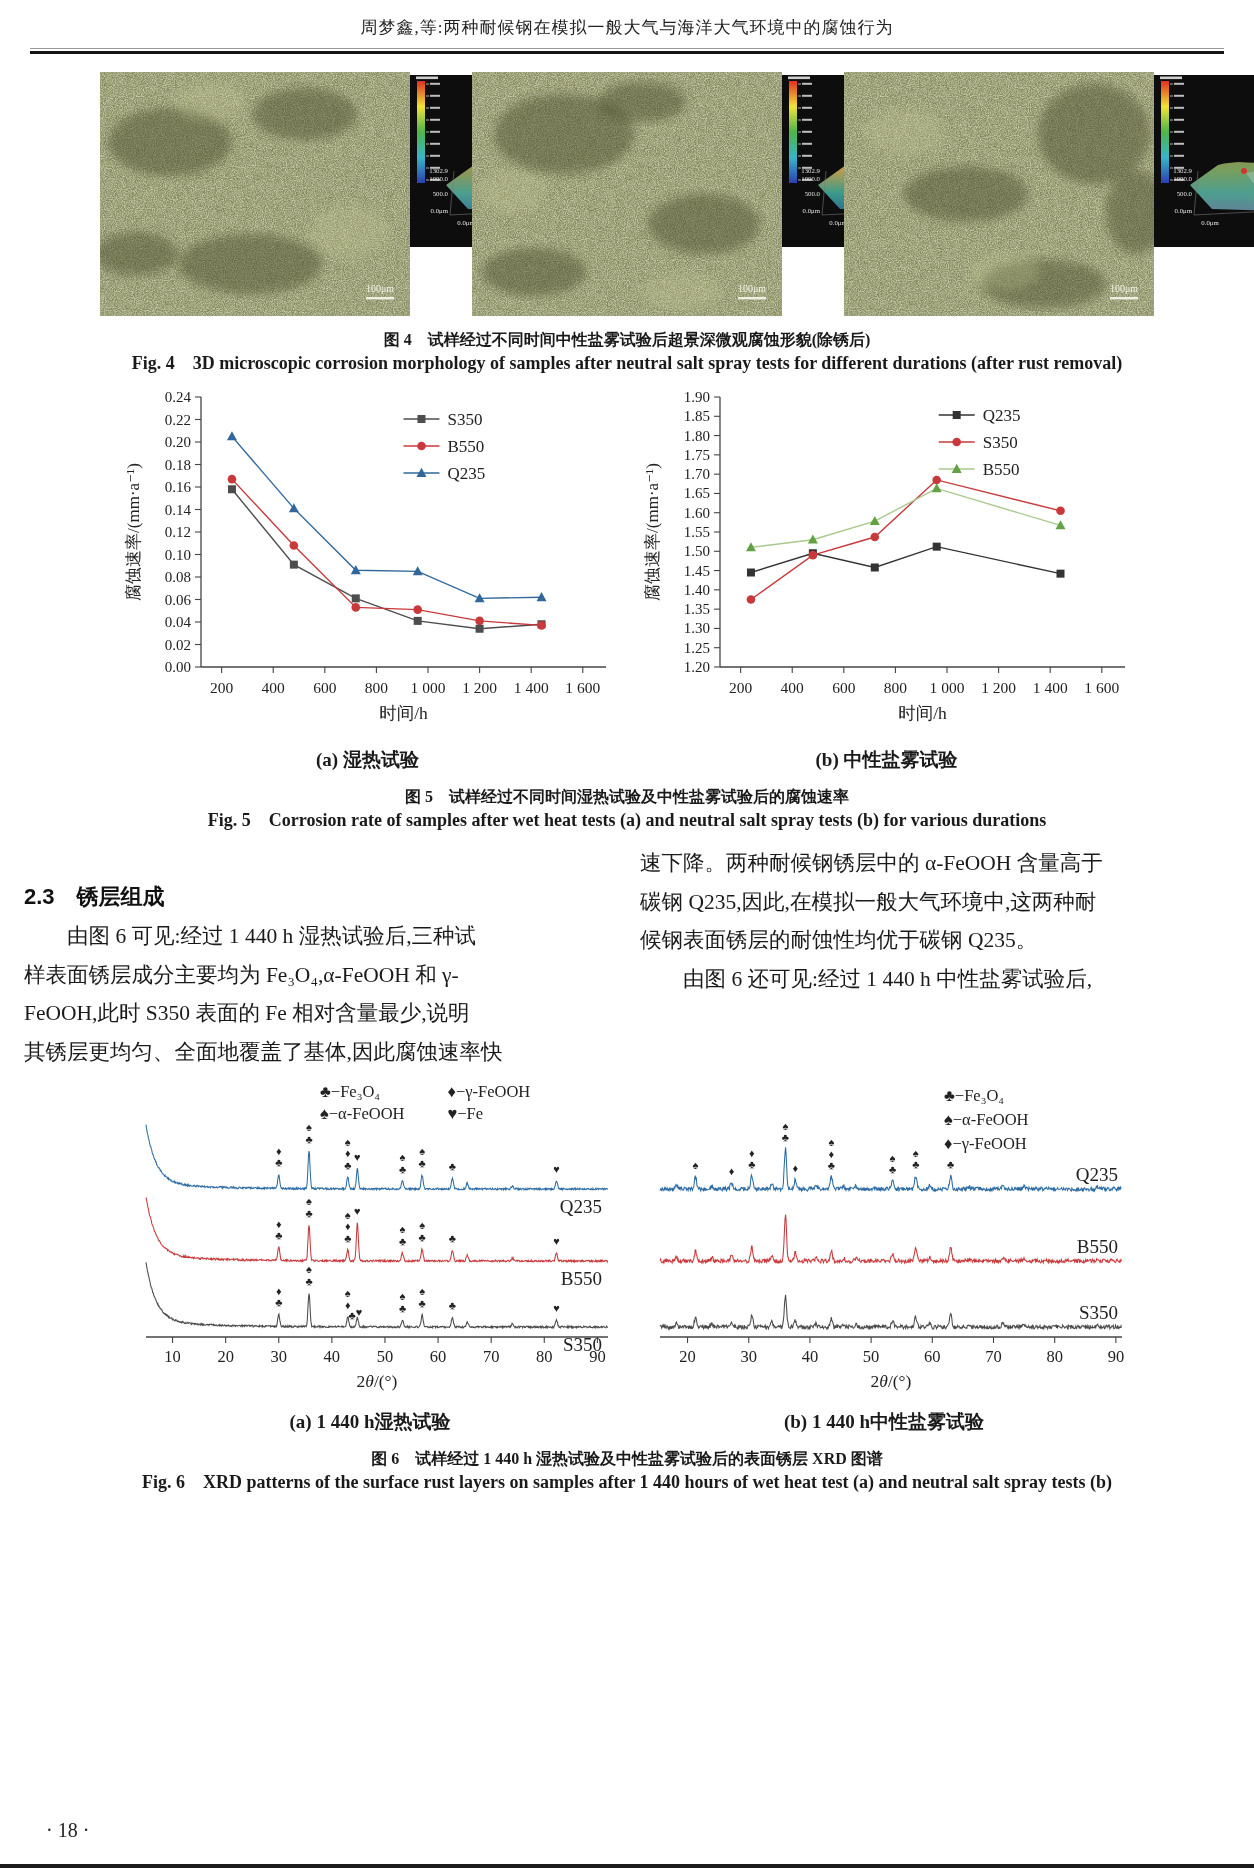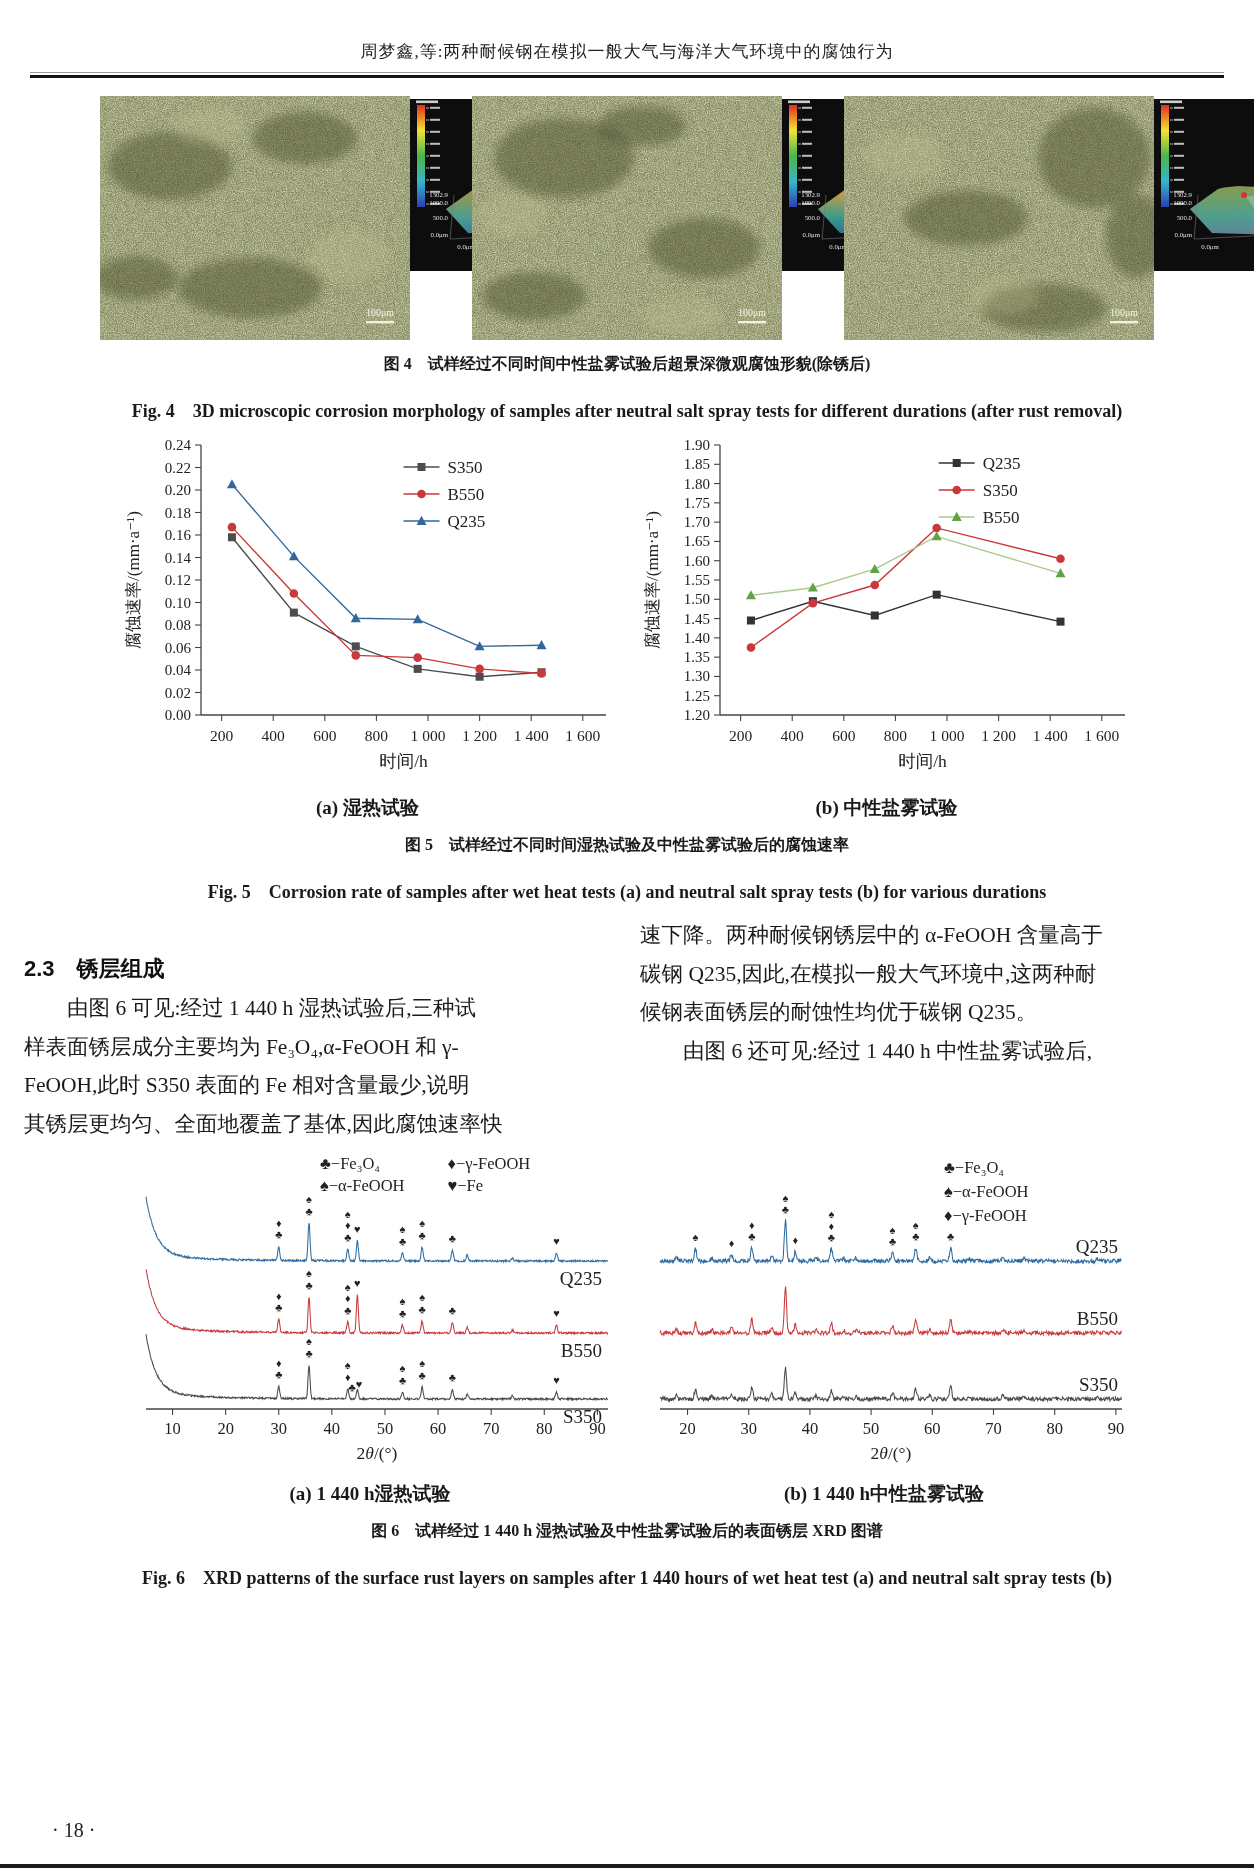--- a/index.html
+++ b/index.html
@@ -3,47 +3,47 @@
 <meta charset="utf-8">
 <style>
   * { margin:0; padding:0; box-sizing:border-box; }
   html,body { background:#ffffff; }
   .page {
     position:relative; width:1254px; height:1868px; margin:0 auto;
     background:#fff; overflow:hidden;
     font-family:"Liberation Serif","DejaVu Serif",serif; color:#1a1a1a;
   }
   
-  .running-head { padding-top:40px; text-align:center; font-size:17px; letter-spacing:1px; color:#222; }
+  .running-head { padding-top:16px; text-align:center; font-size:17px; letter-spacing:1px; color:#222; }
   .rule-thin { height:1px; background:#9a9a9a; margin:9px 30px 2px; }
   .rule-thick { height:3px; background:#151515; margin:0 30px; }
   
   .fig4 { margin-top:18px; }
   .panels-row { display:flex; justify-content:center; gap:62px; }
   .micro-panel { width:310px; display:flex; flex-direction:row; }
   .photo-block { width:310px; height:244px; position:relative; background:#7c8153; }
   .surf3d-block { width:310px; height:172px; margin-top:3px; }
   .profile-block { width:310px; height:84px; margin-top:3px; }
   .panel-caption { text-align:center; font-weight:bold; font-size:20px; margin-top:9px; }
   .fig-caption-zh { text-align:center; font-weight:bold; font-size:16px; margin-top:14px; }
-  .fig-caption-en { text-align:center; font-weight:bold; font-size:18px; margin-top:24px; }
+  .fig-caption-en { text-align:center; font-weight:bold; font-size:18px; margin-top:0; }
   
   .fig5 { margin-top:14px; }
   .charts-row { display:flex; justify-content:center; align-items:flex-start; gap:14px; }
   .chart-block { display:flex; flex-direction:column; align-items:center; }
   .chart-caption { text-align:center; font-weight:bold; font-size:19px; margin-top:2px; }
   
   .bodytext { margin-top:12px; padding:0 24px; display:flex; gap:26px; }
   .t-col { width:590px; }
   .sec-heading { font-family:"Liberation Sans","DejaVu Sans",sans-serif; font-weight:bold; font-size:22px; line-height:40px; color:#111;margin-top:33px; }
   .tline { font-size:21.5px; line-height:38.5px; white-space:nowrap; }
   
   .fig6 { margin-top:10px; }
   
-  .page-number { position:absolute; left:52px; bottom:26px; font-size:20px; color:#222; }
+  .page-number { position:absolute; left:46px; bottom:26px; font-size:20px; color:#222; }
   .bottom-bar { position:absolute; left:0; right:0; bottom:0; height:4px; background:#1c1c1c; }
   .hidden-defs { position:absolute; width:0; height:0; }
 </style>
 </head>
 <body>
 
 <svg class="hidden-defs" aria-hidden="true">
   <defs>
     <filter id="grainA" x="0%" y="0%" width="100%" height="100%">
       <feTurbulence type="fractalNoise" baseFrequency="0.9" numOctaves="2" seed="7" stitchTiles="stitch"></feTurbulence>

